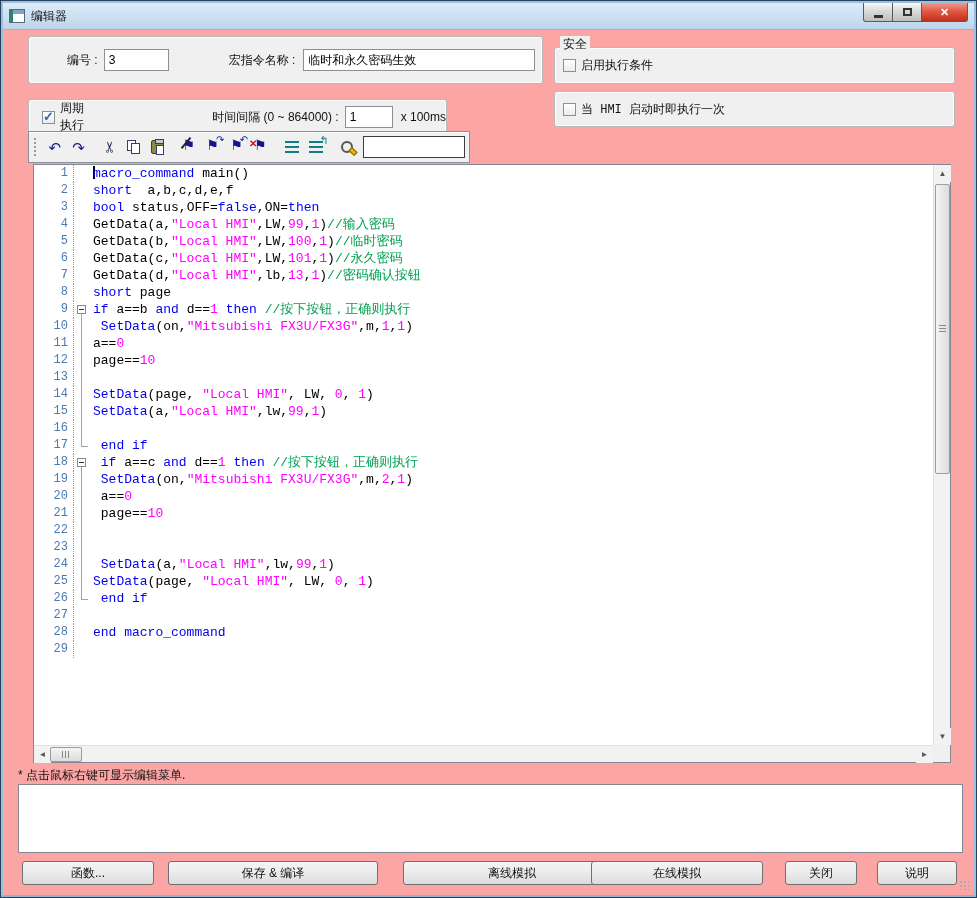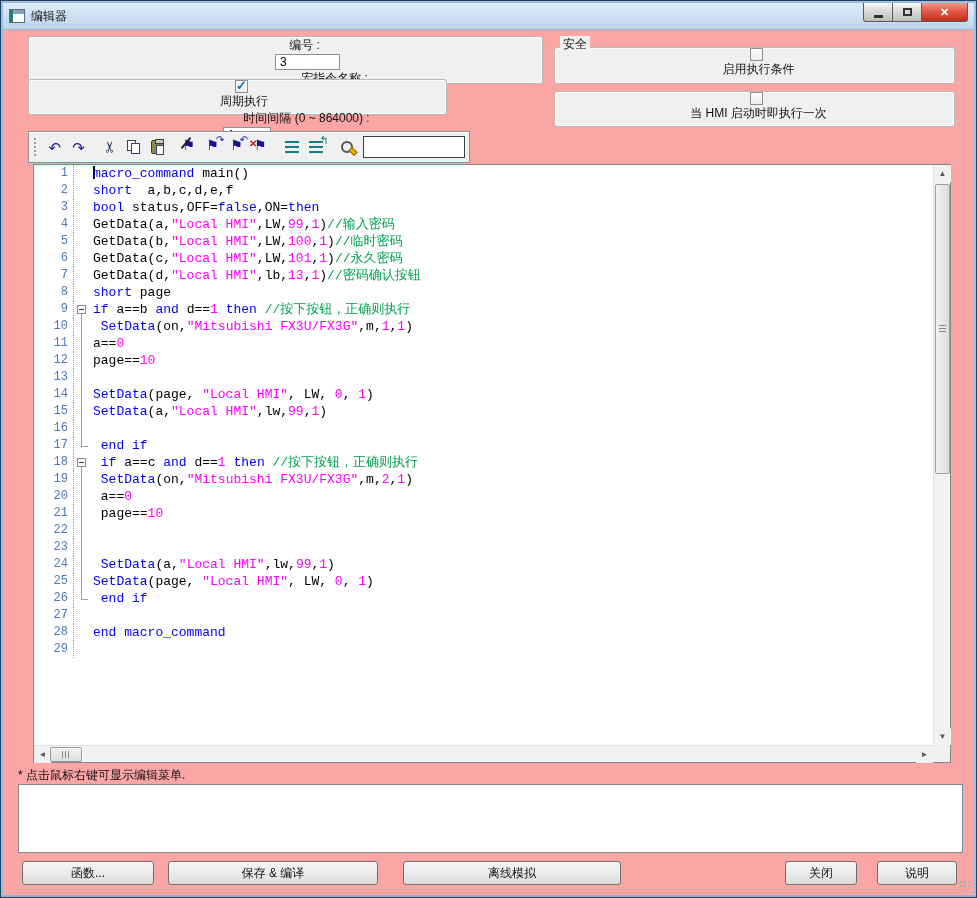--- a/index.html
+++ b/index.html
@@ -27,26 +27,26 @@
   .win-btn.close { width:46px; border-left:none; border-radius:0 0 3px 0;
                    background:linear-gradient(#f09a8c,#e05a46 45%,#c22e1a);
                    color:#fff; font-weight:bold; font-size:11px; }
   .glyph-min { width:9px; height:3px; background:#333; margin-top:8px; }
   .glyph-max { width:9px; height:8px; border:2px solid #333; background:transparent; }
 
   
   .gbox { position:absolute; border:1px solid #b9b9b9; border-radius:3px; background:#f0f0f0;
           box-shadow:inset 0 0 0 1px #fdfdfd; }
   #box-id      { left:25px; top:33px;  width:515px; height:48px; }
-  #box-period  { left:25px; top:76px;  width:419px; height:36px; }
+  #box-period  { left:25px; top:96px;  width:419px; height:36px; }
   #box-sec     { left:551px; top:44px; width:401px; height:37px; }
-  #box-start   { left:551px; top:88px; width:401px; height:36px; }
+  #box-start   { left:551px; top:88px; width:401px; height:36px;font-family:Liberation Mono, monospace; }
   .sec-legend { position:absolute; left:557px; top:33px; font-size:12px; color:#111;
                 background:#f0f0f0; padding:0 3px; z-index:2; }
-  .frow { display:flex; align-items:center; height:100%; font-size:12px; color:#111;flex-direction:column; }
+  .frow { display:flex; align-items:center; height:100%; font-size:12px; color:#111; }
   .lbl { white-space:nowrap; }
   .tbox { height:22px; border:1px solid #8b9097; background:#fff; font-size:12px;
           padding:0 4px; font-family:"Liberation Sans",sans-serif; color:#000; }
   .cb { width:13px; height:13px; border:1px solid #8b9097; background:linear-gradient(#fff,#ececec);
         display:inline-block; position:relative; margin-right:5px; flex:0 0 auto; }
   .cb.checked::after { content:"✓"; position:absolute; left:0px; top:-3px; font-size:13px;
                        font-weight:bold; color:#2569c2; }
 
   
   .toolbar { position:absolute; left:25px; top:128px; width:442px; height:32px;
@@ -295,17 +295,18 @@
     </div>
     <div class="sb-corner"></div>
   </div>
 
   <div class="hint">* 点击鼠标右键可显示编辑菜单.</div>
   <textarea class="msgbox" style=""></textarea>
 
   <div class="btn" id="btn-fn">函数...</div>
   <div class="btn" id="btn-save">保存 &amp; 编译</div>
   <div class="btn" id="btn-off">离线模拟</div>
+  <div class="btn" id="btn-on">在线模拟</div>
   <div class="btn" id="btn-close">关闭</div>
   <div class="btn" id="btn-help">说明</div>
 
   <div class="resize-grip"></div>
 </div>
 
 </body></html>

